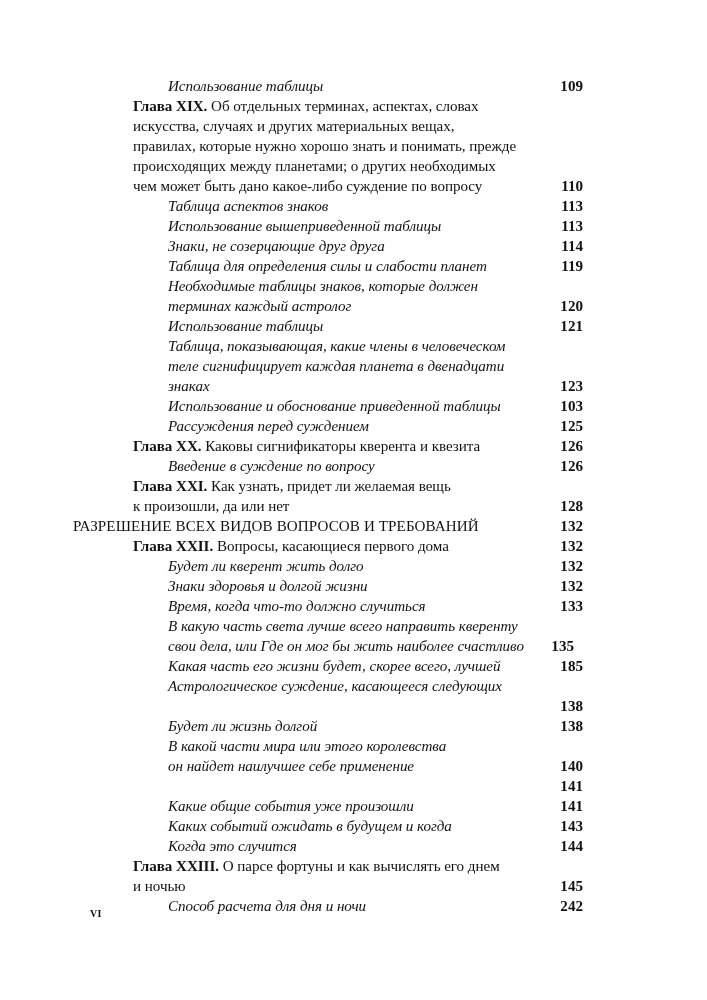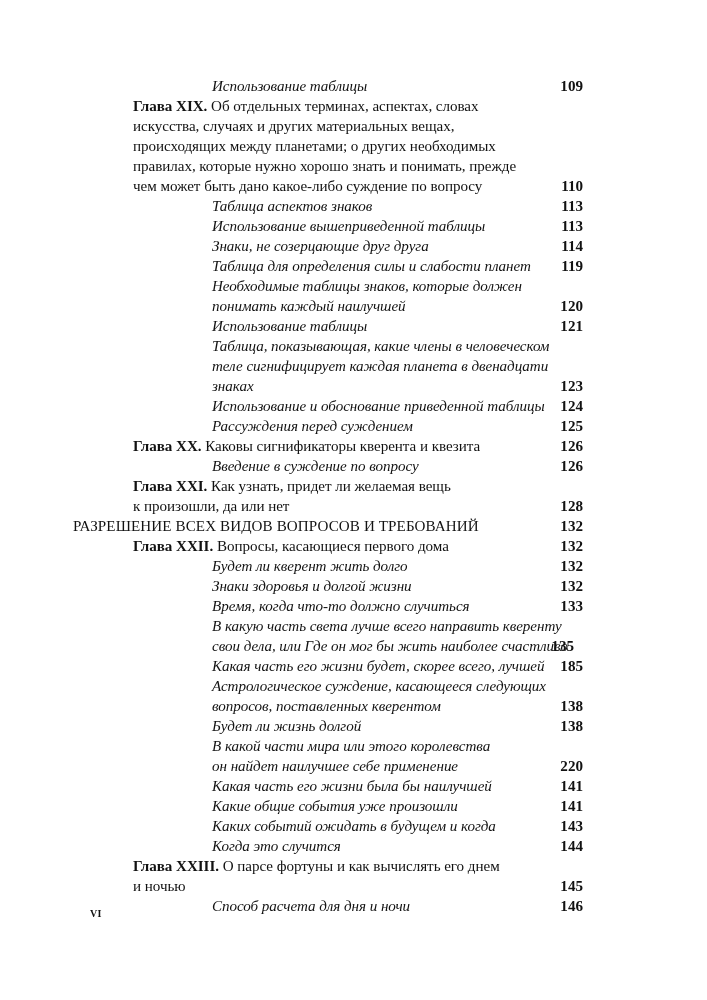--- a/index.html
+++ b/index.html
@@ -62,21 +62,20 @@
   
   .chapter-label {
     font-weight: bold;
   }
   .chapter-rest {
     font-weight: normal;
     font-family: Liberation Serif, serif;
   }
   .sub {
     font-style: italic;
-    margin-left: 44px;
   }
   .section-caps {
     font-weight: normal;
     letter-spacing: 0.1px;
   }
 
   
   .pg {
     position: absolute;
     right: 0;
@@ -106,50 +105,50 @@
 
 <div id="page">
 
   <div id="toc">
       <div class="entry">
         <div class="line"><span class="txt ind-sub"><span class="sub">Использование таблицы</span></span><span class="pg">109</span></div>
       </div>
       <div class="entry">
         <div class="line"><span class="txt ind-chapter"><span class="chapter-label">Глава XIX.</span> <span class="chapter-rest">Об отдельных терминах, аспектах, словах</span></span></div>
         <div class="line"><span class="txt ind-cont"><span class="chapter-rest">искусства, случаях и других материальных вещах,</span></span></div>
+        <div class="line"><span class="txt ind-cont"><span class="chapter-rest">правилах, которые нужно хорошо знать и понимать, прежде</span></span></div>
         <div class="line"><span class="txt ind-cont"><span class="chapter-rest">происходящих между планетами; о других необходимых</span></span></div>
-        <div class="line"><span class="txt ind-cont"><span class="chapter-rest">правилах, которые нужно хорошо знать и понимать, прежде</span></span></div>
         <div class="line"><span class="txt ind-cont"><span class="chapter-rest">чем может быть дано какое-либо суждение по вопросу</span></span><span class="pg">110</span></div>
       </div>
       <div class="entry">
         <div class="line"><span class="txt ind-sub"><span class="sub">Таблица аспектов знаков</span></span><span class="pg">113</span></div>
       </div>
       <div class="entry">
         <div class="line"><span class="txt ind-sub"><span class="sub">Использование вышеприведенной таблицы</span></span><span class="pg">113</span></div>
       </div>
       <div class="entry">
         <div class="line"><span class="txt ind-sub"><span class="sub">Знаки, не созерцающие друг друга</span></span><span class="pg">114</span></div>
       </div>
       <div class="entry">
         <div class="line"><span class="txt ind-sub"><span class="sub">Таблица для определения силы и слабости планет</span></span><span class="pg">119</span></div>
       </div>
       <div class="entry">
         <div class="line"><span class="txt ind-sub"><span class="sub">Необходимые таблицы знаков, которые должен</span></span></div>
-        <div class="line"><span class="txt ind-sub"><span class="sub">понимать каждый наилучшей</span></span><span class="pg">120</span></div>
+        <div class="line"><span class="txt ind-sub"><span class="sub">терминах каждый астролог</span></span><span class="pg">120</span></div>
       </div>
       <div class="entry">
         <div class="line"><span class="txt ind-sub"><span class="sub">Использование таблицы</span></span><span class="pg">121</span></div>
       </div>
       <div class="entry">
         <div class="line"><span class="txt ind-sub"><span class="sub">Таблица, показывающая, какие члены в человеческом</span></span></div>
         <div class="line"><span class="txt ind-sub"><span class="sub">теле сигнифицирует каждая планета в двенадцати</span></span></div>
         <div class="line"><span class="txt ind-sub"><span class="sub">знаках</span></span><span class="pg">123</span></div>
       </div>
       <div class="entry">
-        <div class="line"><span class="txt ind-sub"><span class="sub">Использование и обоснование приведенной таблицы</span></span><span class="pg">124</span></div>
+        <div class="line"><span class="txt ind-sub"><span class="sub">Использование и обоснование приведенной таблицы</span></span><span class="pg">103</span></div>
       </div>
       <div class="entry">
         <div class="line"><span class="txt ind-sub"><span class="sub">Рассуждения перед суждением</span></span><span class="pg">125</span></div>
       </div>
       <div class="entry">
         <div class="line"><span class="txt ind-chapter"><span class="chapter-label">Глава XX.</span> <span class="chapter-rest">Каковы сигнификаторы кверента и квезита</span></span><span class="pg">126</span></div>
       </div>
       <div class="entry">
         <div class="line"><span class="txt ind-sub"><span class="sub">Введение в суждение по вопросу</span></span><span class="pg">126</span></div>
       </div>
@@ -174,45 +173,45 @@
       </div>
       <div class="entry">
         <div class="line"><span class="txt ind-sub"><span class="sub">В какую часть света лучше всего направить кверенту</span></span></div>
         <div class="line"><span class="txt ind-sub"><span class="sub">свои дела, или Где он мог бы жить наиболее счастливо</span></span><span class="pg shift">135</span></div>
       </div>
       <div class="entry">
         <div class="line"><span class="txt ind-sub"><span class="sub">Какая часть его жизни будет, скорее всего, лучшей</span></span><span class="pg">185</span></div>
       </div>
       <div class="entry">
         <div class="line"><span class="txt ind-sub"><span class="sub">Астрологическое суждение, касающееся следующих</span></span></div>
-        <div class="line"><span class="txt ind-sub"><span class="sub">вопросов, поставленных кверентом</span></span><span class="pg">138</span></div>
+        <div class="line"><span class="pg">138</span></div>
       </div>
       <div class="entry">
         <div class="line"><span class="txt ind-sub"><span class="sub">Будет ли жизнь долгой</span></span><span class="pg">138</span></div>
       </div>
       <div class="entry">
         <div class="line"><span class="txt ind-sub"><span class="sub">В какой части мира или этого королевства</span></span></div>
-        <div class="line"><span class="txt ind-sub"><span class="sub">он найдет наилучшее себе применение</span></span><span class="pg">220</span></div>
-      </div>
-      <div class="entry">
-        <div class="line"><span class="txt ind-sub"><span class="sub">Какая часть его жизни была бы наилучшей</span></span><span class="pg">141</span></div>
+        <div class="line"><span class="txt ind-sub"><span class="sub">он найдет наилучшее себе применение</span></span><span class="pg">140</span></div>
+      </div>
+      <div class="entry">
+        <div class="line"><span class="pg">141</span></div>
       </div>
       <div class="entry">
         <div class="line"><span class="txt ind-sub"><span class="sub">Какие общие события уже произошли</span></span><span class="pg">141</span></div>
       </div>
       <div class="entry">
         <div class="line"><span class="txt ind-sub"><span class="sub">Каких событий ожидать в будущем и когда</span></span><span class="pg">143</span></div>
       </div>
       <div class="entry">
         <div class="line"><span class="txt ind-sub"><span class="sub">Когда это случится</span></span><span class="pg">144</span></div>
       </div>
       <div class="entry">
         <div class="line"><span class="txt ind-chapter"><span class="chapter-label">Глава XXIII.</span> <span class="chapter-rest">О парсе фортуны и как вычислять его днем</span></span></div>
         <div class="line"><span class="txt ind-cont"><span class="chapter-rest">и ночью</span></span><span class="pg">145</span></div>
       </div>
       <div class="entry">
-        <div class="line"><span class="txt ind-sub"><span class="sub">Способ расчета для дня и ночи</span></span><span class="pg">146</span></div>
+        <div class="line"><span class="txt ind-sub"><span class="sub">Способ расчета для дня и ночи</span></span><span class="pg">242</span></div>
       </div>
     </div>
 
   <div class="folio">VI</div>
 
 </div>
 
 </body></html>

